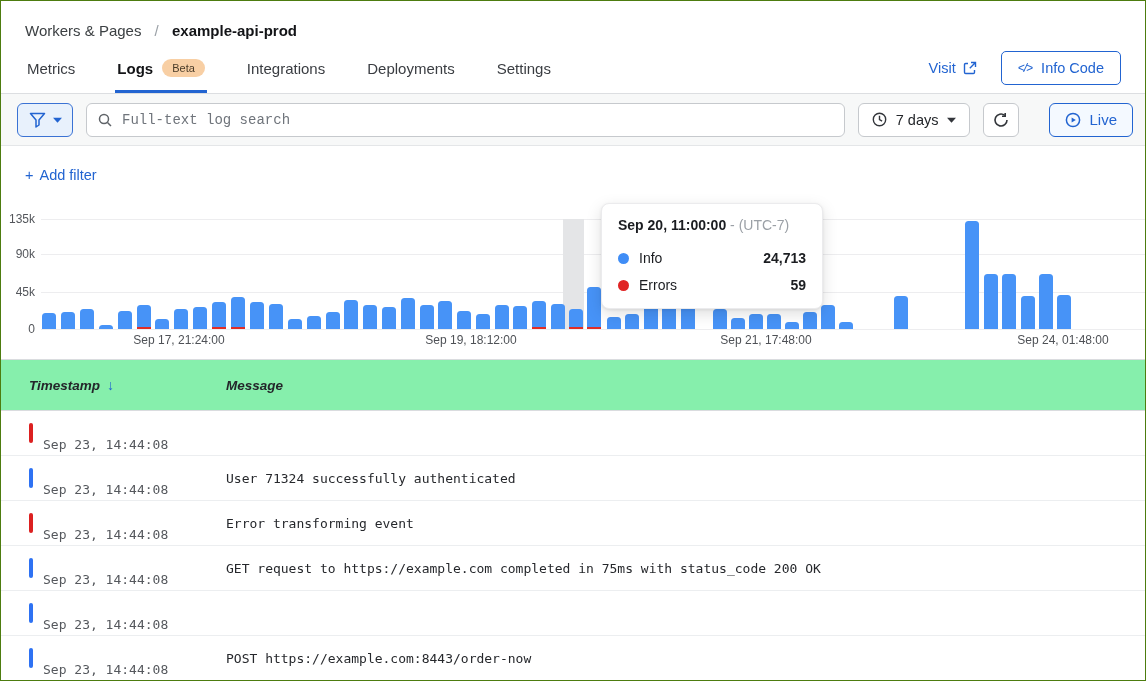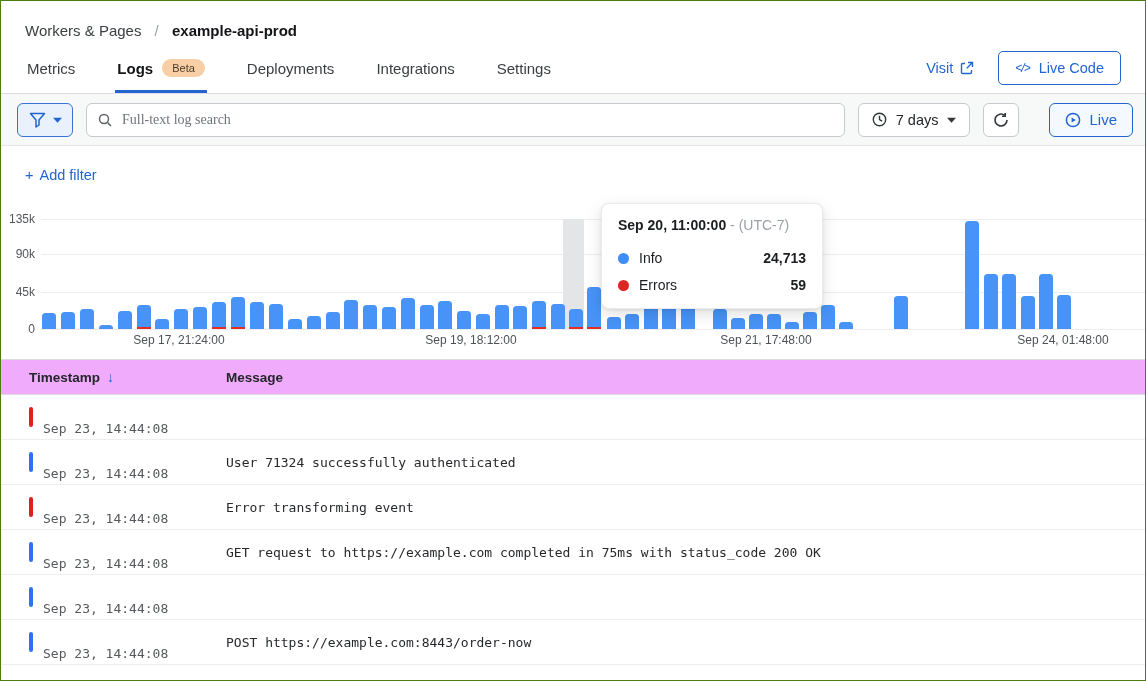--- a/index.html
+++ b/index.html
@@ -18,21 +18,21 @@
   .badge-beta { background: #f8cfa4; color: #4a3c29; font-size: 11px; font-weight: normal; padding: 3px 10px; border-radius: 10px; }
   .tabs-right { margin-left: auto; display: flex; align-items: center; gap: 24px; padding-bottom: 8px; }
   .visit-link { color: #2264d1; font-size: 14.5px; display: flex; gap: 7px; align-items: center; cursor: pointer; }
   .edit-code-btn { border: 1px solid #2264d1; color: #2264d1; background: #fff; border-radius: 5px; padding: 8px 16px; font-size: 14.5px; display: flex; gap: 9px; align-items: center; cursor: pointer; }
   .code-glyph { font-size: 12px; letter-spacing: -1px; font-style: italic; }
 
   
   .filter-row { background: #f7f8f8; border-bottom: 1px solid #e4e6e8; padding: 0 12px 0 16px; display: flex; gap: 13px; align-items: center; height: 52px; }
   .filter-btn { background: #e8f1fc; border: 1px solid #3a72d4; border-radius: 6px; height: 34px; width: 56px; display: flex; align-items: center; justify-content: center; gap: 7px; color: #2264d1; cursor: pointer; }
   .search-box { flex: 1; height: 34px; background: #fff; border: 1px solid #c6c9cd; border-radius: 6px; display: flex; align-items: center; padding: 0 11px; gap: 8px; color: #70757c; }
-  .search-box input { border: none; outline: none; flex: 1; font-size: 14px; font-family: Liberation Serif, serif; color: #4d7c0f; background: transparent; }
+  .search-box input { border: none; outline: none; flex: 1; font-size: 14px; font-family: Liberation Mono, monospace; color: #4d7c0f; background: transparent; }
   .search-box input::placeholder { color: #6f747b; }
   .time-select { height: 34px; border: 1px solid #c6c9cd; border-radius: 6px; background: #fff; display: flex; align-items: center; gap: 9px; padding: 0 13px; font-size: 14.5px; color: #23262a; cursor: pointer; }
   .refresh-btn { height: 34px; width: 36px; border: 1px solid #c6c9cd; border-radius: 6px; background: #fff; display: flex; align-items: center; justify-content: center; color: #33363b; cursor: pointer; }
   .live-btn { height: 34px; border: 1px solid #2264d1; border-radius: 6px; background: #f4f9ff; color: #2264d1; display: flex; align-items: center; gap: 8px; padding: 0 15px; font-size: 15px; margin-left: 17px; cursor: pointer; }
 
   .addfilter-row { height: 56px; padding: 20px 24px 0; }
   .add-filter { color: #2264d1; font-size: 14.5px; cursor: pointer; display: inline-flex; gap: 6px; align-items: center; }
 
   
   .chart-section { position: relative; height: 157px; font-size: 12px; }
@@ -47,21 +47,21 @@
   
   .tooltip { position: absolute; left: 600px; top: 202px; width: 222px; background: #fff; border: 1px solid #ebebed; border-radius: 8px; box-shadow: 0 5px 16px rgba(0,0,0,.13), 0 1px 3px rgba(0,0,0,.08); padding: 13px 16px 15px; z-index: 5; }
   .tt-title { font-size: 14px; font-weight: bold; color: #1b1d21; }
   .tt-tz { color: #9ba0a6; font-weight: normal; }
   .tt-row { display: flex; align-items: center; gap: 10px; font-size: 14px; margin-top: 11px; color: #1b1d21; }
   .tt-row:first-of-type { margin-top: 17px; }
   .tt-dot { width: 11px; height: 11px; border-radius: 50%; flex: none; }
   .tt-val { margin-left: auto; font-weight: bold; }
 
   
-  .thead { display: flex; align-items: center; background: #f0abfc; border-top: 1px solid #dadcdf; border-bottom: 1px solid #dadcdf; height: 36px; font-weight: bold; font-size: 13.5px; color: #24262a; }
+  .thead { display: flex; align-items: center; background: #86efac; border-top: 1px solid #dadcdf; border-bottom: 1px solid #dadcdf; height: 52px; font-weight: bold; font-size: 13.5px; color: #24262a; font-style: italic; }
   .col-ts { width: 197px; padding-left: 28px; flex: none; display: flex; align-items: center; }
   .col-msg { flex: 1; padding-left: 28px; }
   .sort-arrow { color: #2264d1; margin-left: 7px; font-weight: bold; font-size: 14px; }
   .trow { display: flex; align-items: center; height: 45px; border-bottom: 1px solid #eceef0; font-family: "DejaVu Sans Mono", monospace; font-size: 13px; }
   .indicator { width: 4px; height: 20px; border-radius: 2px; margin-right: 10px; flex: none; }
   .indicator.info { background: #2e72f3; }
   .indicator.error { background: #dc2020; }
   .ts-text { color: #55585d; margin-top: 22px; }
   .msg-text { color: #26282c; }
   svg { display: block; }
@@ -80,42 +80,42 @@
   <div class="tabs-row">
     <div id="tabs-left" style="display:flex;">
         <div class="tab">
           <span>Metrics</span>
         </div>
         <div class="tab active">
           <span>Logs</span>
           <span class="badge-beta">Beta</span>
         </div>
         <div class="tab">
+          <span>Integrations</span>
+        </div>
+        <div class="tab">
           <span>Deployments</span>
-        </div>
-        <div class="tab">
-          <span>Integrations</span>
         </div>
         <div class="tab">
           <span>Settings</span>
         </div>
       </div>
     <div class="tabs-right">
       <span class="visit-link">
         <span>Visit</span>
         <span>
           <svg width="14" height="14" viewBox="0 0 14 14">
               <path d="M5 2.5H2.7A1.2 1.2 0 0 0 1.5 3.7v7.6a1.2 1.2 0 0 0 1.2 1.2h7.6a1.2 1.2 0 0 0 1.2-1.2V9" fill="none" stroke="currentColor" stroke-width="1.4"></path>
               <path d="M8 1.5h4.5V6M12.2 1.8 6.8 7.2" fill="none" stroke="currentColor" stroke-width="1.4"></path>
             </svg>
         </span>
       </span>
       <button class="edit-code-btn">
         <span class="code-glyph">&lt;/&gt;</span>
-        <span>Live Code</span>
+        <span>Info Code</span>
       </button>
     </div>
   </div>
 
   <div class="filter-row">
     <button class="filter-btn">
       <span>
         <svg width="17" height="16" viewBox="0 0 17 16">
             <path d="M1.5 1.5h14L10 8v5l-3 2V8z" fill="none" stroke="currentColor" stroke-width="1.5" stroke-linejoin="round"></path>
           </svg>

